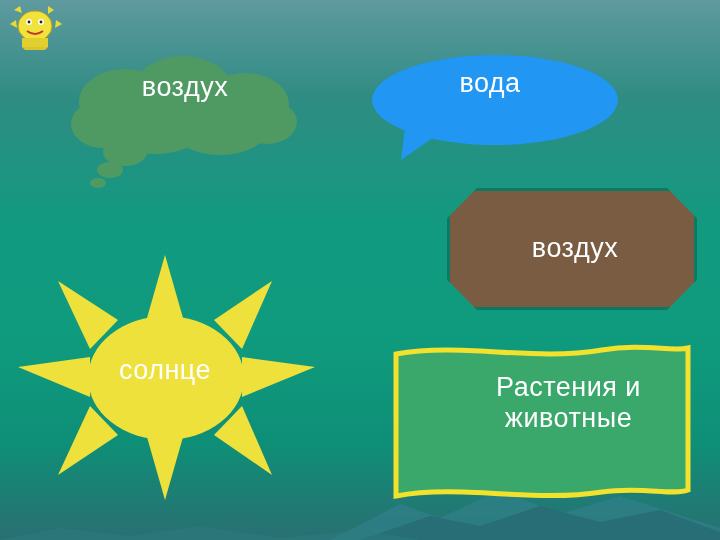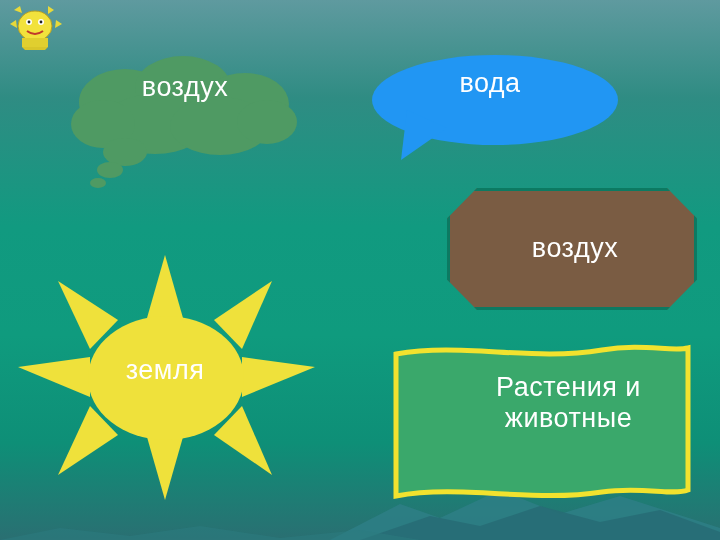--- a/index.html
+++ b/index.html
@@ -194,21 +194,21 @@
       <polygon points="155,255 175,185 135,185"></polygon>
       <polygon points="8,122 80,112 80,152"></polygon>
       <polygon points="305,122 232,112 232,152"></polygon>
       <polygon points="48,36 108,75 80,104"></polygon>
       <polygon points="262,36 204,75 232,104"></polygon>
       <polygon points="48,230 108,190 80,161"></polygon>
       <polygon points="262,230 204,190 232,161"></polygon>
       <ellipse cx="156" cy="133" rx="78" ry="62"></ellipse>
     </g>
   </svg>
-  <div class="label sun-text">земля</div>
+  <div class="label sun-text">солнце</div>
 
   <svg class="flag" viewBox="0 0 300 168">
     <path d="M4 14 C70 2, 140 22, 210 10 C250 3, 280 12, 296 8 L296 150 C280 156, 250 146, 210 152 C140 163, 70 144, 4 156 Z" fill="#3aa86b" stroke="#f2e22e" stroke-width="5"></path>
   </svg>
   <div class="label flag-text">Растения и
 животные</div>
 
 </div>
 
 </body></html>

